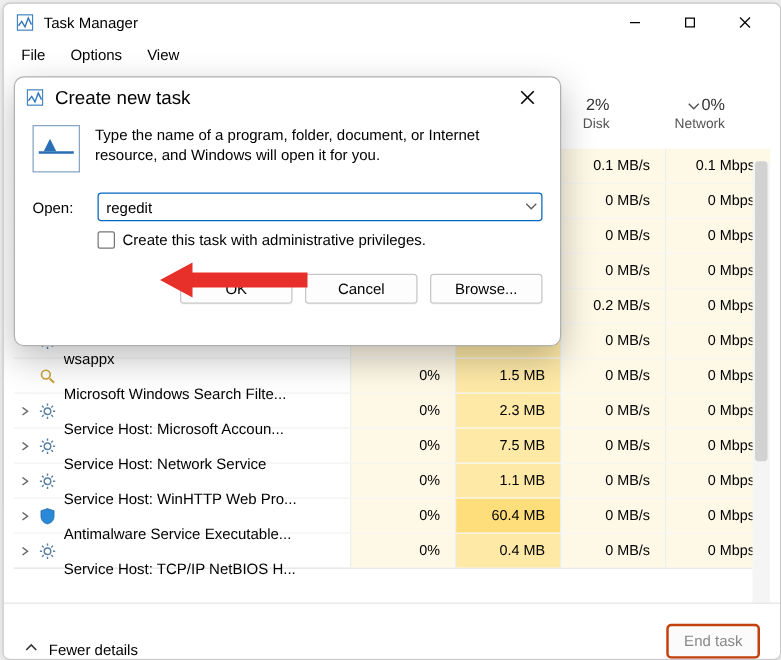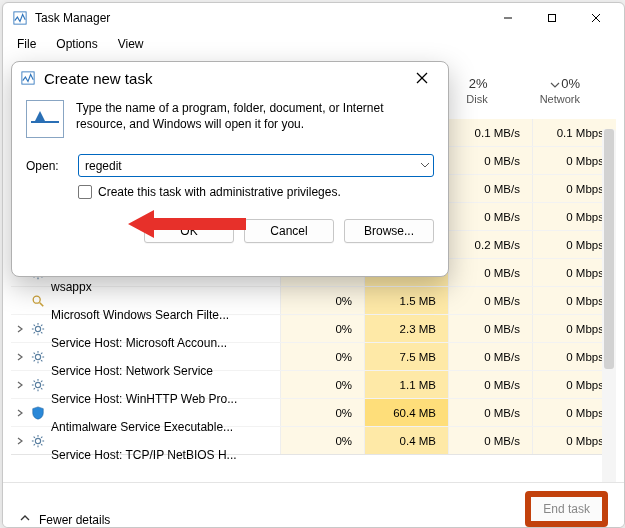--- a/index.html
+++ b/index.html
@@ -35,21 +35,21 @@
   .c-mem{background:#FEE9A7;}
   .c-mem-hi{background:#FEDE7A;}
   .c-disk{background:#FEF8E6;}
   .c-net{background:#FEF8E6;}
   .scrollbar{position:absolute;right:8px;top:70px;width:14px;height:380px;background:#f5f5f5;border-radius:3px;}
   .scrollbar .thumb{position:absolute;left:2px;right:2px;top:0;height:240px;background:#d2d2d2;border-radius:3px;}
   
   .footer{position:absolute;left:0;right:0;bottom:0;height:44px;border-top:1px solid #e4e4e4;display:flex;align-items:flex-end;padding:0 16px;background:#fff;}
   .fewer{display:flex;align-items:center;gap:8px;font-size:12px;}
   .footer .spacer{flex:1;}
-  .end-btn{border:6px solid #c2410c;background:#fbfbfb;border-radius:4px;padding:5px 12px;color:#888;font-size:12px;}
+  .end-btn{border:2px solid #c2410c;background:#fbfbfb;border-radius:4px;padding:5px 12px;color:#888;font-size:12px;}
   
   .dialog{position:absolute;left:8px;top:58px;width:436px;height:214px;background:#fff;border:1px solid #b0b0b0;border-radius:8px;box-shadow:0 10px 28px rgba(0,0,0,0.25);}
   .dlg-title{display:flex;align-items:center;height:32px;padding:0 8px;}
   .dlg-title .di{width:16px;height:16px;margin-right:8px;display:flex;align-items:center;justify-content:center;}
   .dlg-title .dt{flex:none;font-size:15px;}
   .dlg-title .spacer{flex:1}
   .dlg-close{width:36px;height:30px;display:flex;align-items:center;justify-content:center;}
   .dlg-body{padding:4px 14px 0 14px;}
   .dlg-top{display:flex;gap:12px;align-items:flex-start;}
   .run-icon{width:36px;height:36px;border:1px solid #88a5c3;position:relative;flex:none;margin-top:2px;}

